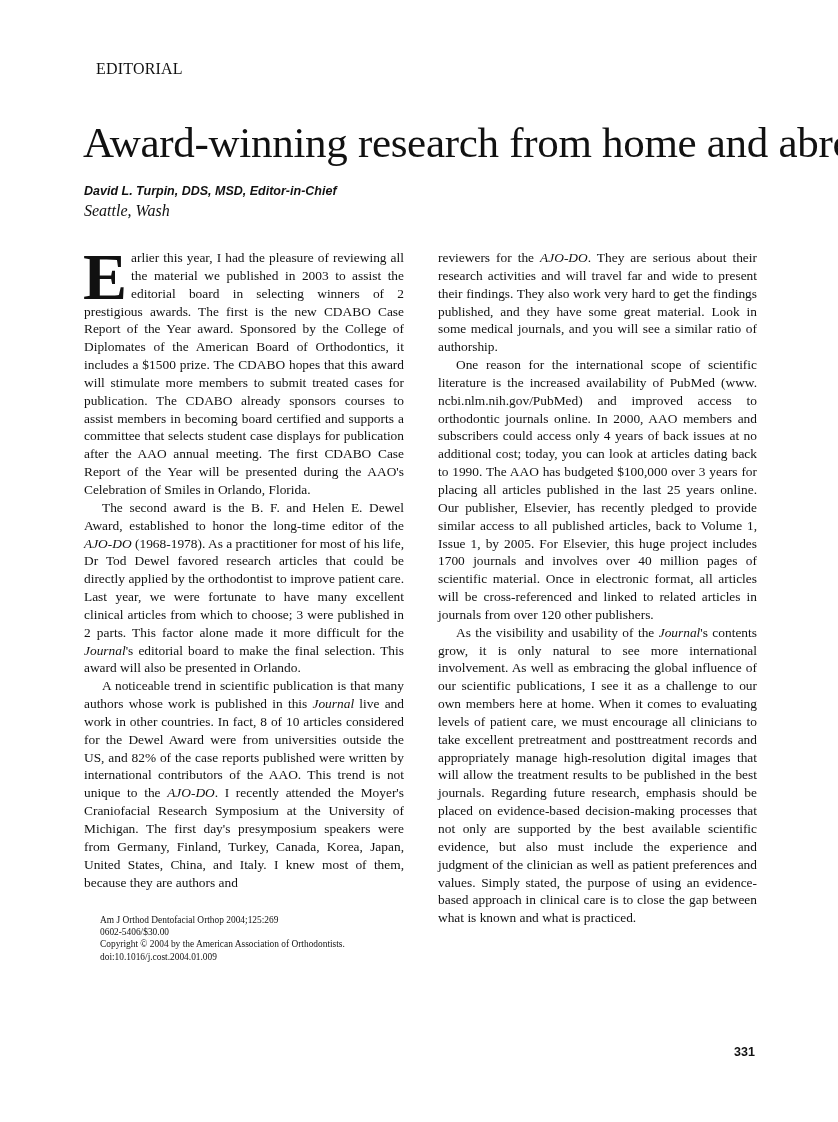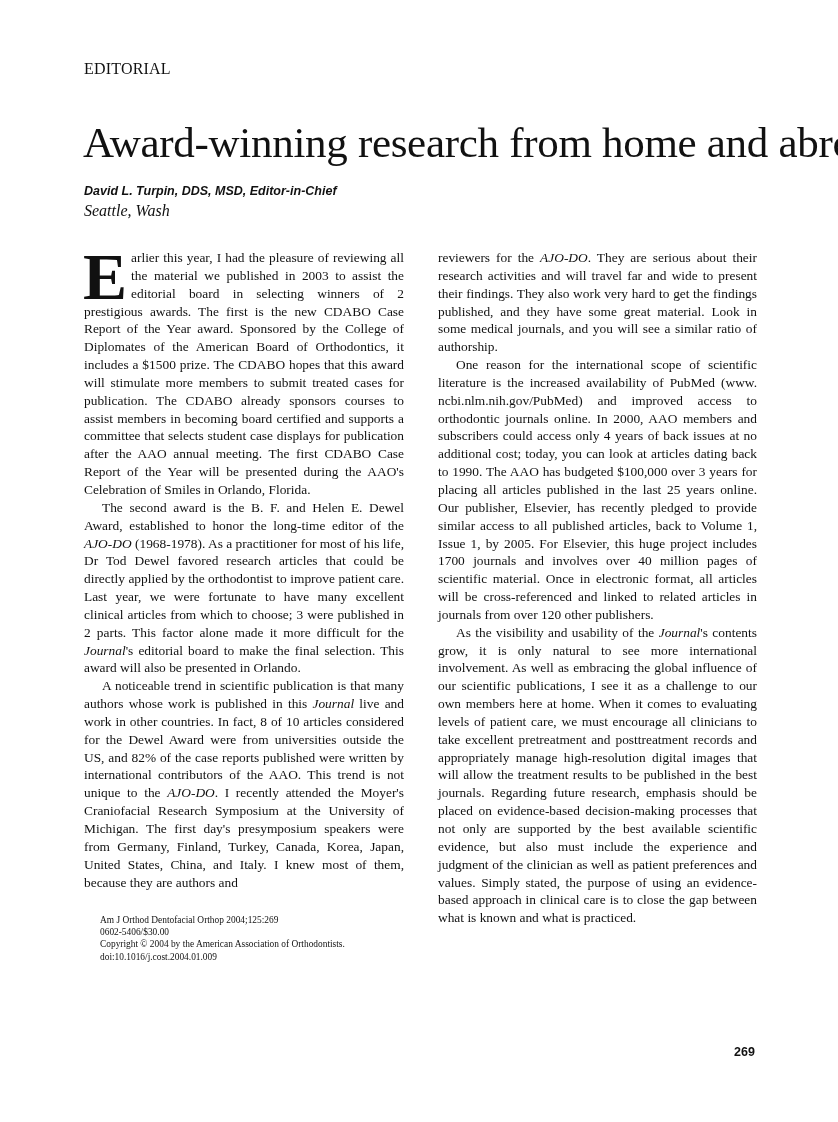--- a/index.html
+++ b/index.html
@@ -1,17 +1,17 @@
 <!DOCTYPE html>
 <html><head>
 <meta charset="utf-8">
 <style>
   html, body { margin: 0; padding: 0; background: #ffffff; }
   body { width: 838px; height: 1122px; position: relative; overflow: hidden; color: #111; }
-  .section-label { position: absolute; left: 84px; top: 60px; font-family: "Liberation Serif", serif; font-size: 16px; letter-spacing: 0.2px; }
+  .section-label { position: absolute; left: 96px; top: 60px; font-family: "Liberation Serif", serif; font-size: 16px; letter-spacing: 0.2px; }
   .title { position: absolute; left: 83px; top: 118px; font-family: "Liberation Serif", serif; font-size: 43px; letter-spacing: -0.3px; white-space: nowrap; margin: 0; font-weight: normal; }
   .author { position: absolute; left: 84px; top: 184px; font-family: "Liberation Sans", sans-serif; font-size: 12.5px; font-weight: bold; font-style: italic; }
   .affil { position: absolute; left: 84px; top: 202px; font-family: "Liberation Serif", serif; font-size: 16px; font-style: italic; }
   .col { position: absolute; top: 249px; width: 320px; font-family: "Liberation Serif", serif; font-size: 13.4px; line-height: 17.85px; text-align: justify; hyphens: manual; }
   .col.left { left: 84px; }
   .col.right { left: 438px; width: 319px; }
   .col p { margin: 0; text-indent: 18px; }
   .col p.first { text-indent: 0; }
   .col p.cont { text-indent: 0; }
   .dropcap { float: left; font-family: "Liberation Serif", serif; font-weight: bold; font-size: 66px; line-height: 50px; height: 50px; margin: 3px 4px 0 -1px; padding-top: 0; }
@@ -39,13 +39,13 @@
   <p><span>As the visibility and usability of the </span><i>Journal</i><span>'s contents grow, it is only natural to see more interna­tional involvement. As well as embracing the global influence of our scientific publications, I see it as a challenge to our own members here at home. When it comes to evaluating levels of patient care, we must encourage all clinicians to take excellent pretreatment and posttreatment records and appropriately manage high-resolution digital images that will allow the treat­ment results to be published in the best journals. Regarding future research, emphasis should be placed on evidence-based decision-making processes that not only are supported by the best available scientific evidence, but also must include the experience and judgment of the clinician as well as patient preferences and values. Simply stated, the purpose of using an evidence-based approach in clinical care is to close the gap between what is known and what is practiced.</span></p>
 </div>
 
 <div class="footnote">
   <div>Am J Orthod Dentofacial Orthop 2004;125:269</div>
   <div>0602-5406/$30.00</div>
   <div>Copyright © 2004 by the American Association of Orthodontists.</div>
   <div>doi:10.1016/j.cost.2004.01.009</div>
 </div>
 
-<div class="page-number">269</div>
+<div class="page-number">331</div>
 
 </body></html>

